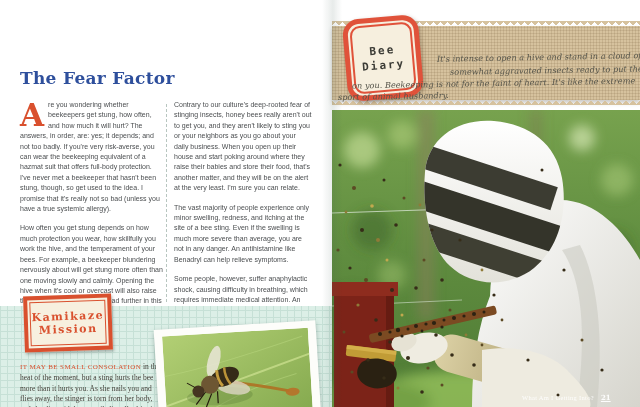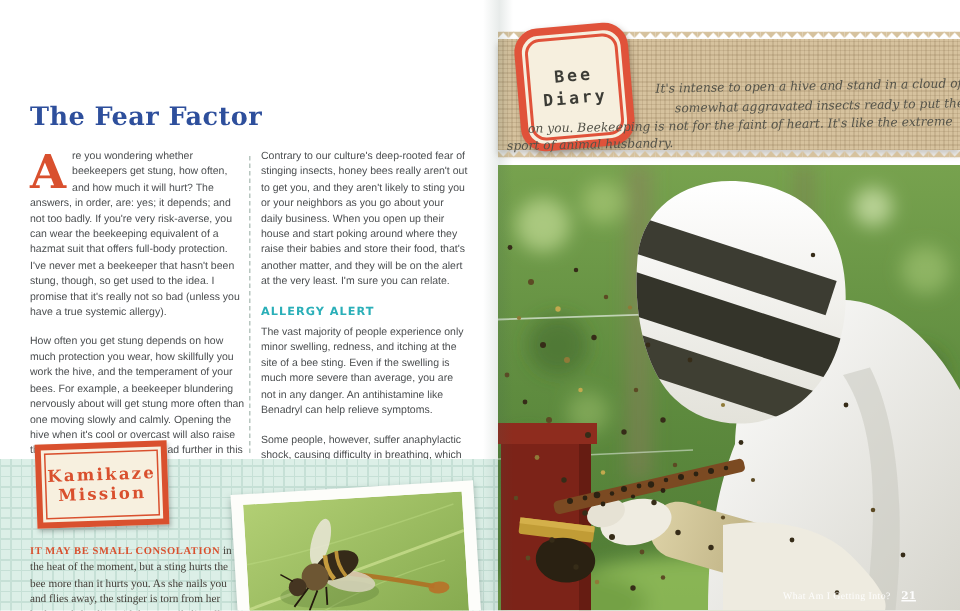--- a/index.html
+++ b/index.html
@@ -30,21 +30,21 @@
   .kam-badge{left:24px;top:251px;width:80px;height:48px;background:#f7f0df;
              border:4px solid #d9502e;transform:rotate(-2deg);
              box-shadow:1px 2px 3px rgba(40,40,40,.3);}
   .kam-badge-inner{position:absolute;inset:2px;border:1px solid #d9502e;
                    display:flex;flex-direction:column;align-items:center;justify-content:center;}
   .kam-line{font-family:"DejaVu Serif",serif;font-weight:bold;font-size:11px;line-height:13px;
             color:#d9502e;letter-spacing:1.5px;}
 
   .kam-text{left:20px;top:318px;width:143px;font-family:"Liberation Serif",serif;
             font-size:7.5px;line-height:10.8px;color:#45403a;}
-  .kam-lead{font-weight:bold;color:#d9502e;font-size:7px;letter-spacing:.4px;}
+  .kam-lead{font-weight:normal;color:#d9502e;font-size:7px;letter-spacing:.4px;}
   .kam-p2{text-indent:11px;margin-top:1px;}
 
   .polaroid{left:157px;top:281px;width:146px;height:92px;background:#fdfdfa;
             padding:7px 8px 16px 8px;transform:rotate(-3.5deg);
             box-shadow:0 2px 5px rgba(40,70,60,.35);}
   .polaroid svg{display:block;}
 
   .footer-left{left:28px;top:388px;white-space:nowrap;}
   .footer-num{font-family:"DejaVu Serif",serif;font-weight:bold;font-size:7px;color:#3a3a38;}
   .footer-chap{font-family:"Liberation Serif",serif;font-size:6.5px;color:#84847e;
@@ -100,21 +100,20 @@
 
   <div class="abs col col1">
     <p><span class="dropcap">A</span><span>re you wondering whether beekeepers get stung, how often, and how much it will hurt? The answers, in order, are: yes; it depends; and not too badly. If you're very risk-averse, you can wear the beekeeping equivalent of a hazmat suit that offers full-body protection. I've never met a beekeeper that hasn't been stung, though, so get used to the idea. I promise that it's really not so bad (unless you have a true systemic allergy).</span></p>
     <p>How often you get stung depends on how much protection you wear, how skillfully you work the hive, and the temperament of your bees. For example, a beekeeper blundering nervously about will get stung more often than one moving slowly and calmly. Opening the hive when it's cool or overcast will also raise the bees' defenses. As you read further in this book, you'll learn how to work the hive sensitively and smartly so the bees are less likely to sting you.</p>
   </div>
 
   <div class="abs col-divider"></div>
 
   <div class="abs col col2">
     <p>Contrary to our culture's deep-rooted fear of stinging insects, honey bees really aren't out to get you, and they aren't likely to sting you or your neighbors as you go about your daily business. When you open up their house and start poking around where they raise their babies and store their food, that's another matter, and they will be on the alert at the very least. I'm sure you can relate.</p>
-    <div class="allergy-head">ALLERGY ALERT</div>
     <p>The vast majority of people experience only minor swelling, redness, and itching at the site of a bee sting. Even if the swelling is much more severe than average, you are not in any danger. An antihistamine like Benadryl can help relieve symptoms.</p>
     <p>Some people, however, suffer anaphylactic shock, causing difficulty in breathing, which requires immediate medical attention. An epinephrine injector like the EpiPen is available with a doctor's prescription for emergency treatment.</p>
   </div>
 
   <div class="abs mint"></div>
 
   <div class="abs kam-badge">
     <div class="kam-badge-inner">
       <div class="kam-line">Kamikaze</div>
       <div class="kam-line">Mission</div>

